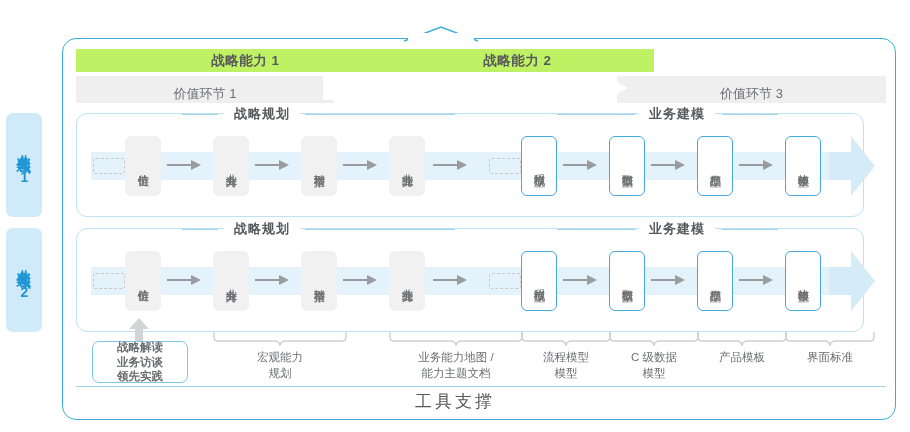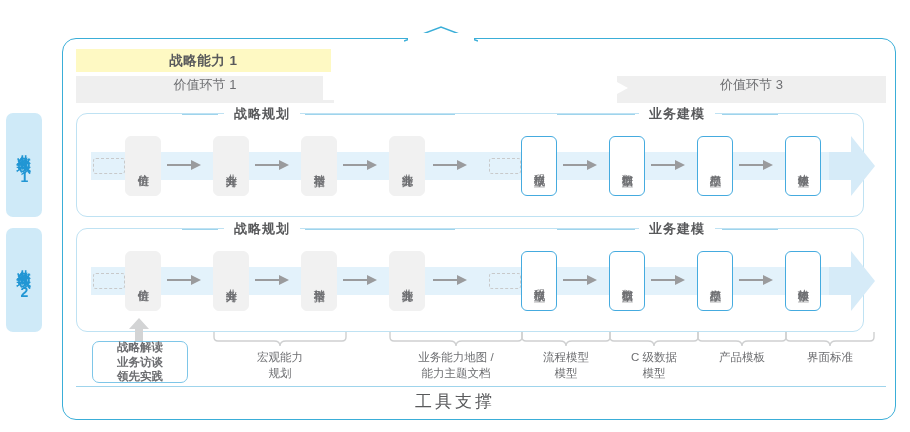--- a/index.html
+++ b/index.html
@@ -31,33 +31,33 @@
     position:absolute;left:404px;top:26px;width:74px;height:16px;
     overflow:hidden;
   }
   .frame-peak svg{display:block;}
   .frame-mask{
     position:absolute;left:408px;top:33px;width:66px;height:9px;background:#fff;
   }
 
   
   .cap-bar{
-    position:absolute;top:49px;height:23px;background:#fef9c3;
+    position:absolute;top:49px;height:23px;background:#bef264;
     display:flex;align-items:center;justify-content:center;
-    font-size:13.5px;font-weight:bold;color:#58595b;letter-spacing:.5px;
+    font-size:13.5px;font-weight:bold;color:#58595b;letter-spacing:.5px;padding-left:42px;
   }
   #cap0{left:76px;width:255px;}
   #cap1{left:339px;width:273px;}
   #cap2{left:620px;width:266px;}
 
   
   .vc-track{position:absolute;left:76px;top:76px;width:810px;height:24px;}
   .vc-seg{
     position:absolute;top:0;height:27px;background:#efefef;
-    display:flex;align-items:flex-start;justify-content:center;
+    display:flex;align-items:flex-end;justify-content:center;
     font-size:13px;color:#6d6e71;
   }
   .vc-seg span{position:relative;z-index:3;}
   .vc-notch{
     position:absolute;top:0;width:22px;height:24px;z-index:2;
   }
   .vc-notch svg{display:block;}
 
   
   .domain-tab{
@@ -162,20 +162,21 @@
 
   <div class="frame"></div>
   <div class="frame-peak">
     <svg width="74" height="16" viewBox="0 0 74 16">
       <polyline points="0,15 37,1 74,15" fill="none" stroke="#3aaed8" stroke-width="1.5"></polyline>
     </svg>
   </div>
   <div class="frame-mask"></div>
 
   <div class="cap-bar" id="cap0">战略能力 1</div>
+  <div class="cap-bar" id="cap1">战略能力 2</div>
 
   <div class="vc-track">
     <div class="vc-seg" style="left:0;width:258px;">
       <span>价值环节 1</span>
     </div>
     <div class="vc-seg" style="left:541px;width:269px;">
       <span>价值环节 3</span>
     </div>
     <div class="vc-notch" style="left:247px;">
       <svg width="22" height="24" viewBox="0 0 22 24">

